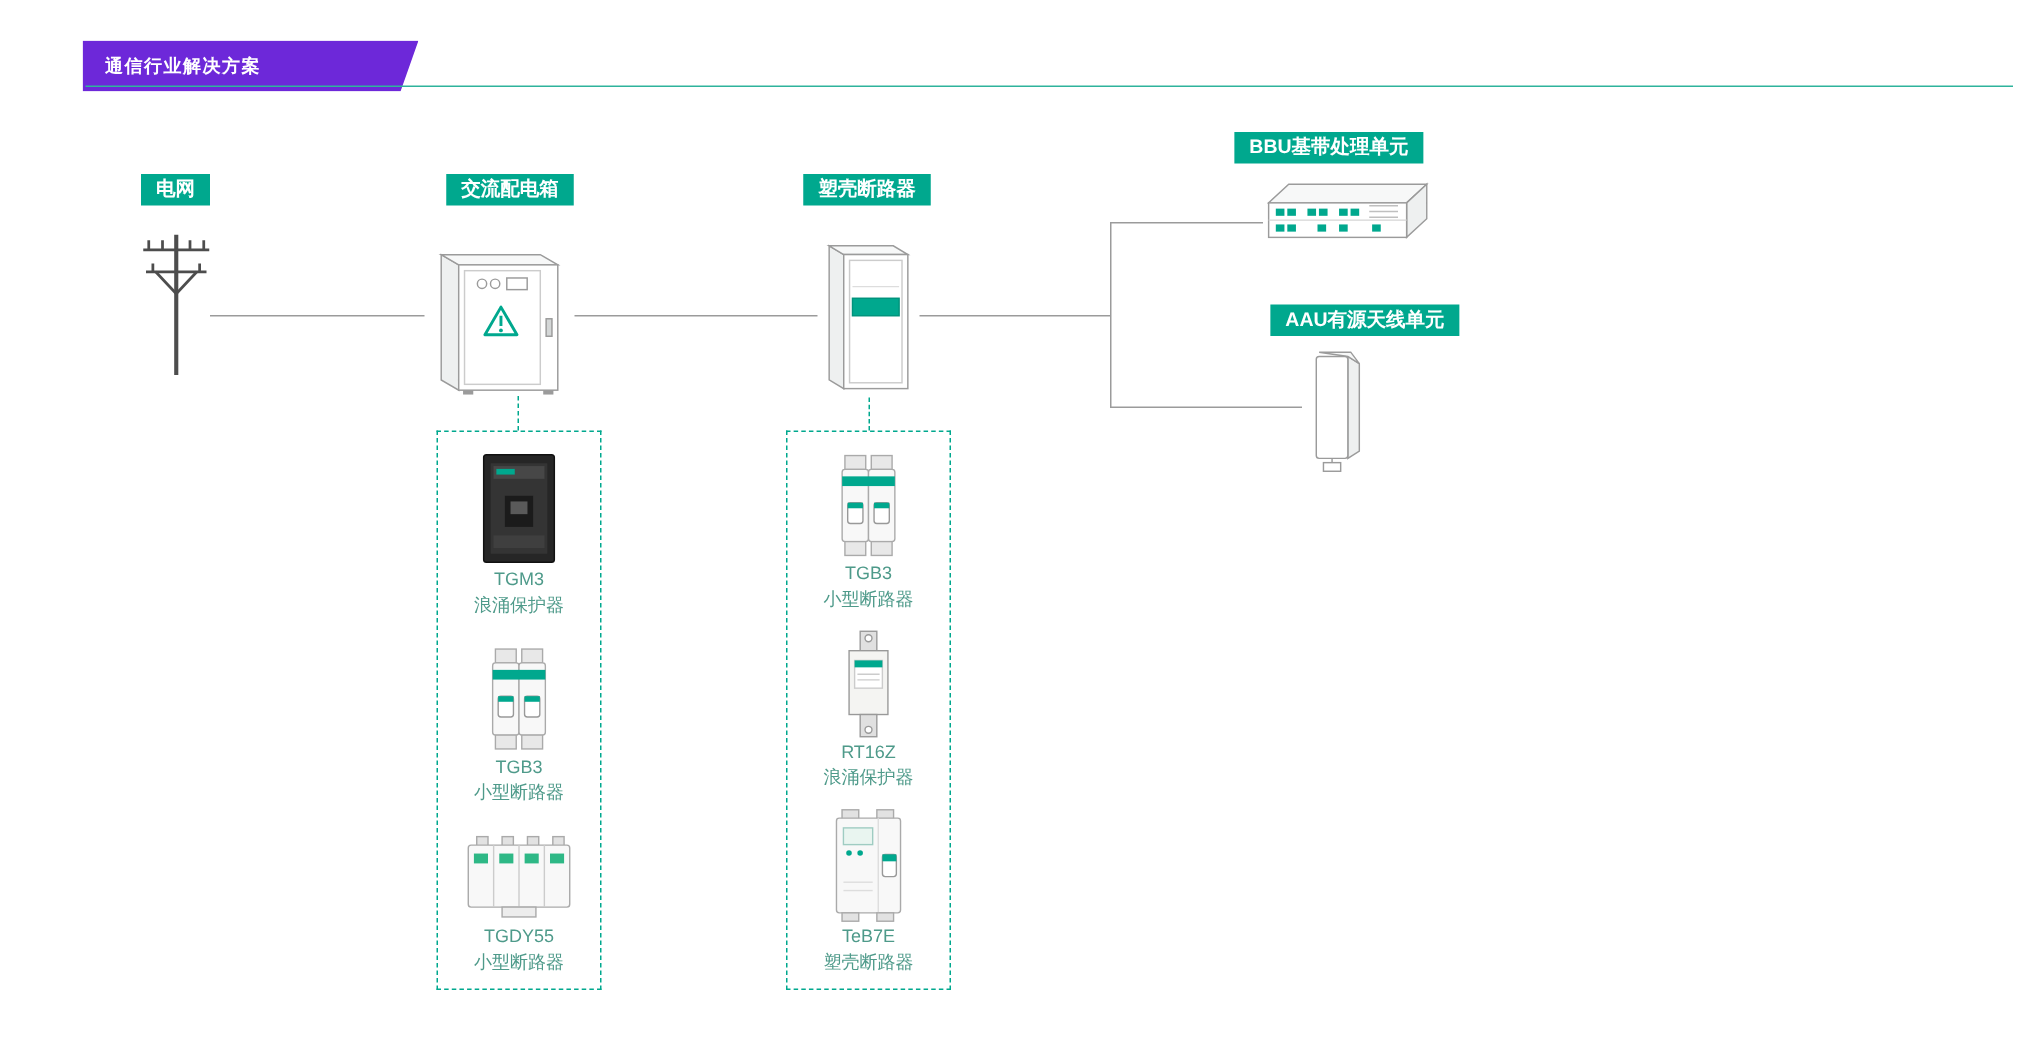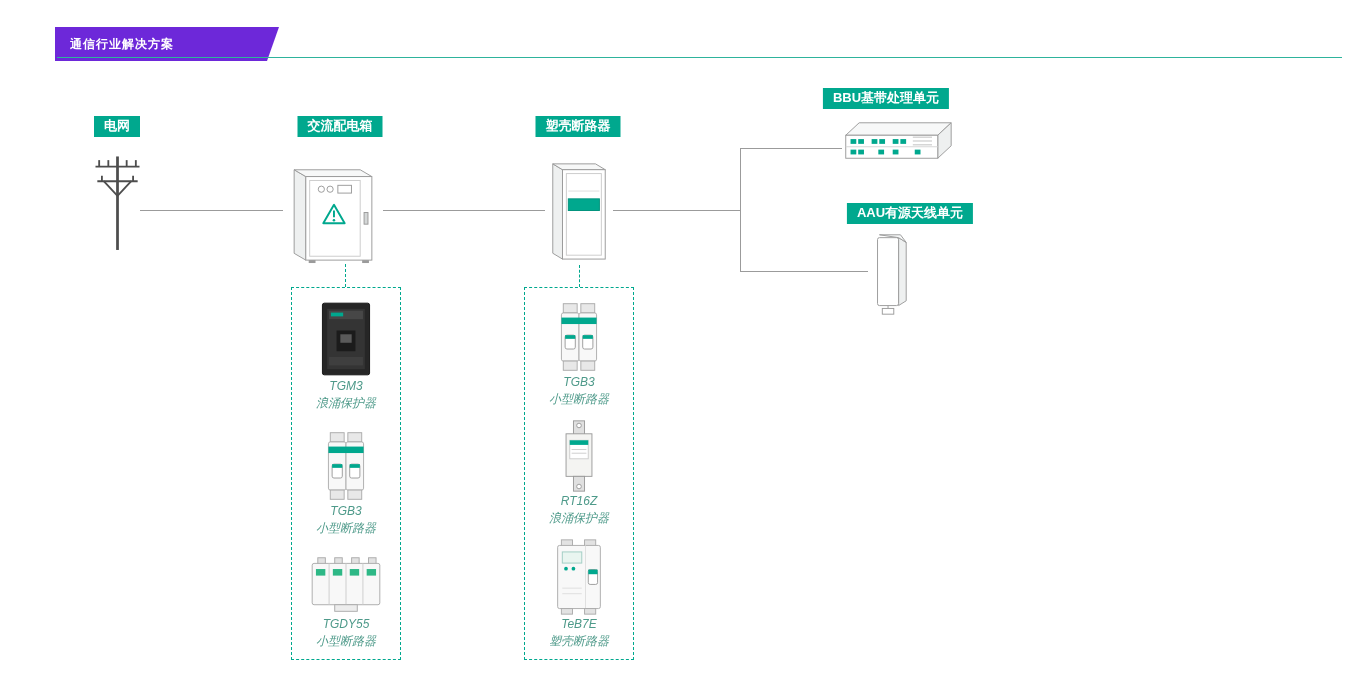--- a/index.html
+++ b/index.html
@@ -23,21 +23,21 @@
   .vline{position:absolute;width:1px;background:#9b9b9b;}
   .dconn{position:absolute;width:0;border-left:1px dashed #00a88e;}
   .icon{position:absolute;display:block;}
   .gbox{
     position:absolute;width:110px;height:373px;box-sizing:border-box;
     border:1px dashed #00a88e;display:flex;flex-direction:column;
     align-items:center;justify-content:space-between;padding:12px 0 9px;
   }
   .product{display:flex;flex-direction:column;align-items:center;}
   .pmodel,.pname{
-    font-size:12px;color:#4e9a8a;text-align:left;line-height:1.4;white-space:nowrap;font-style:italic;
+    font-size:12px;color:#4e9a8a;text-align:left;line-height:1.4;white-space:nowrap;
   }
 </style>
 </head>
 <body>
 
 <div id="canvas">
 
   <div class="banner">
     <span>通信行业解决方案</span>
   </div>

